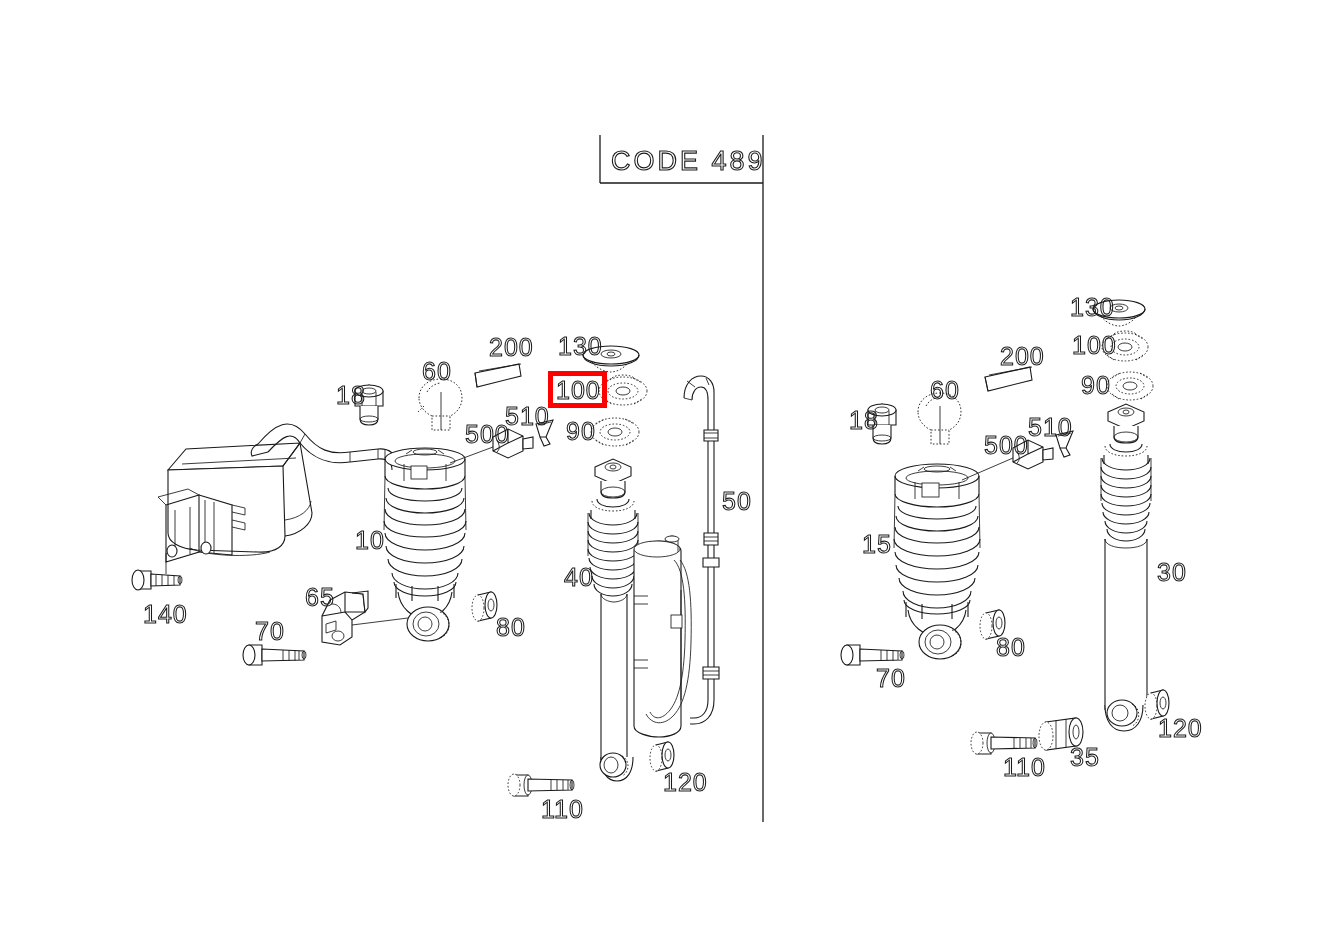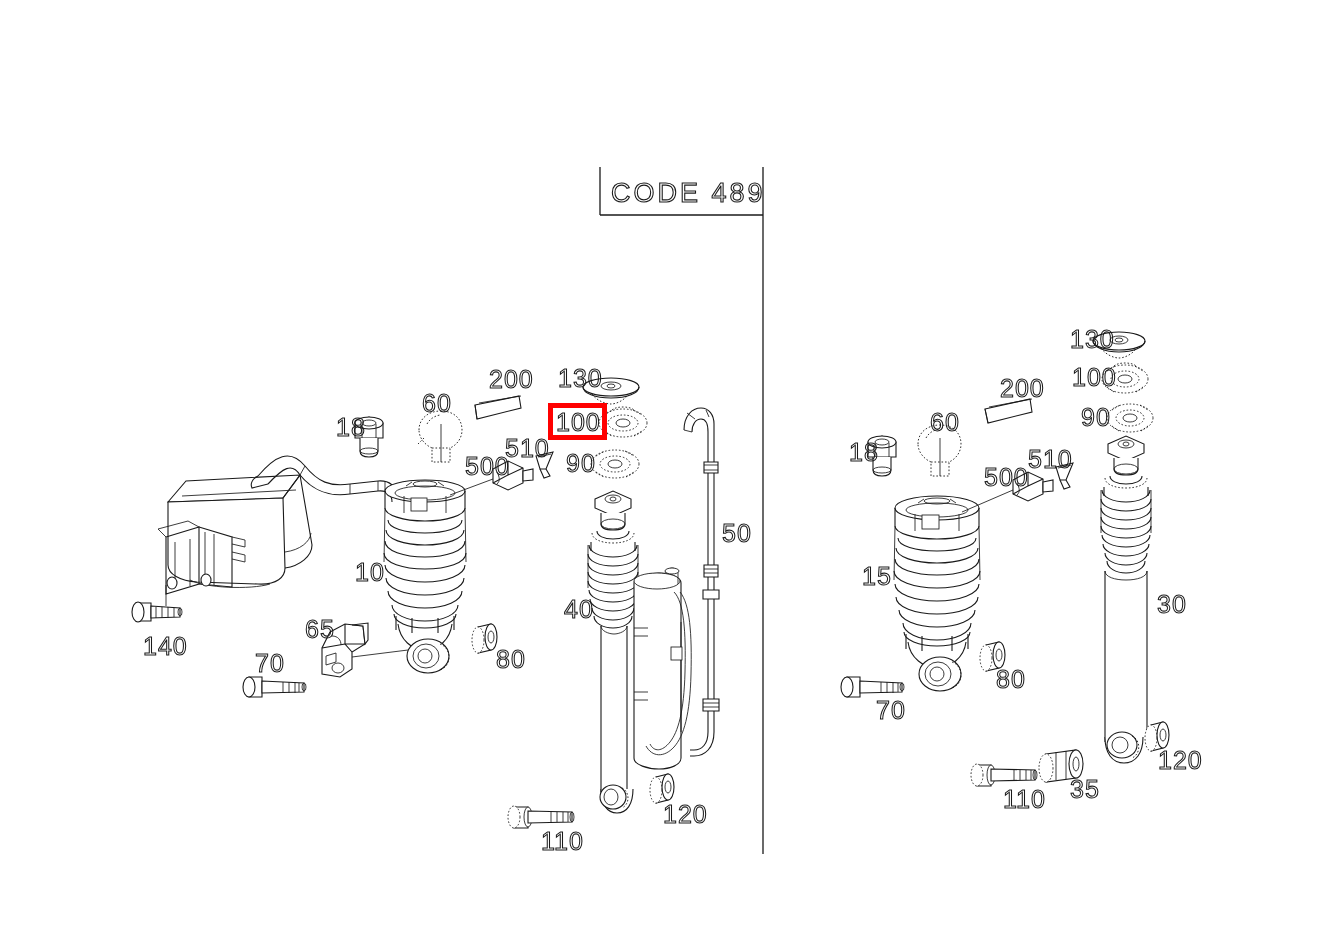--- a/index.html
+++ b/index.html
@@ -9,21 +9,20 @@
   }
   body {
     font-family: "Liberation Sans", sans-serif;
   }
   #page {
     position: relative;
     width: 1326px;
     height: 822px;
     background: #ffffff;
     overflow: hidden;
-    margin-top: 32px;
   }
   #diagram-svg {
     position: absolute;
     left: 0;
     top: 0;
     width: 1326px;
     height: 938px;
   }
   
   .lbl {

